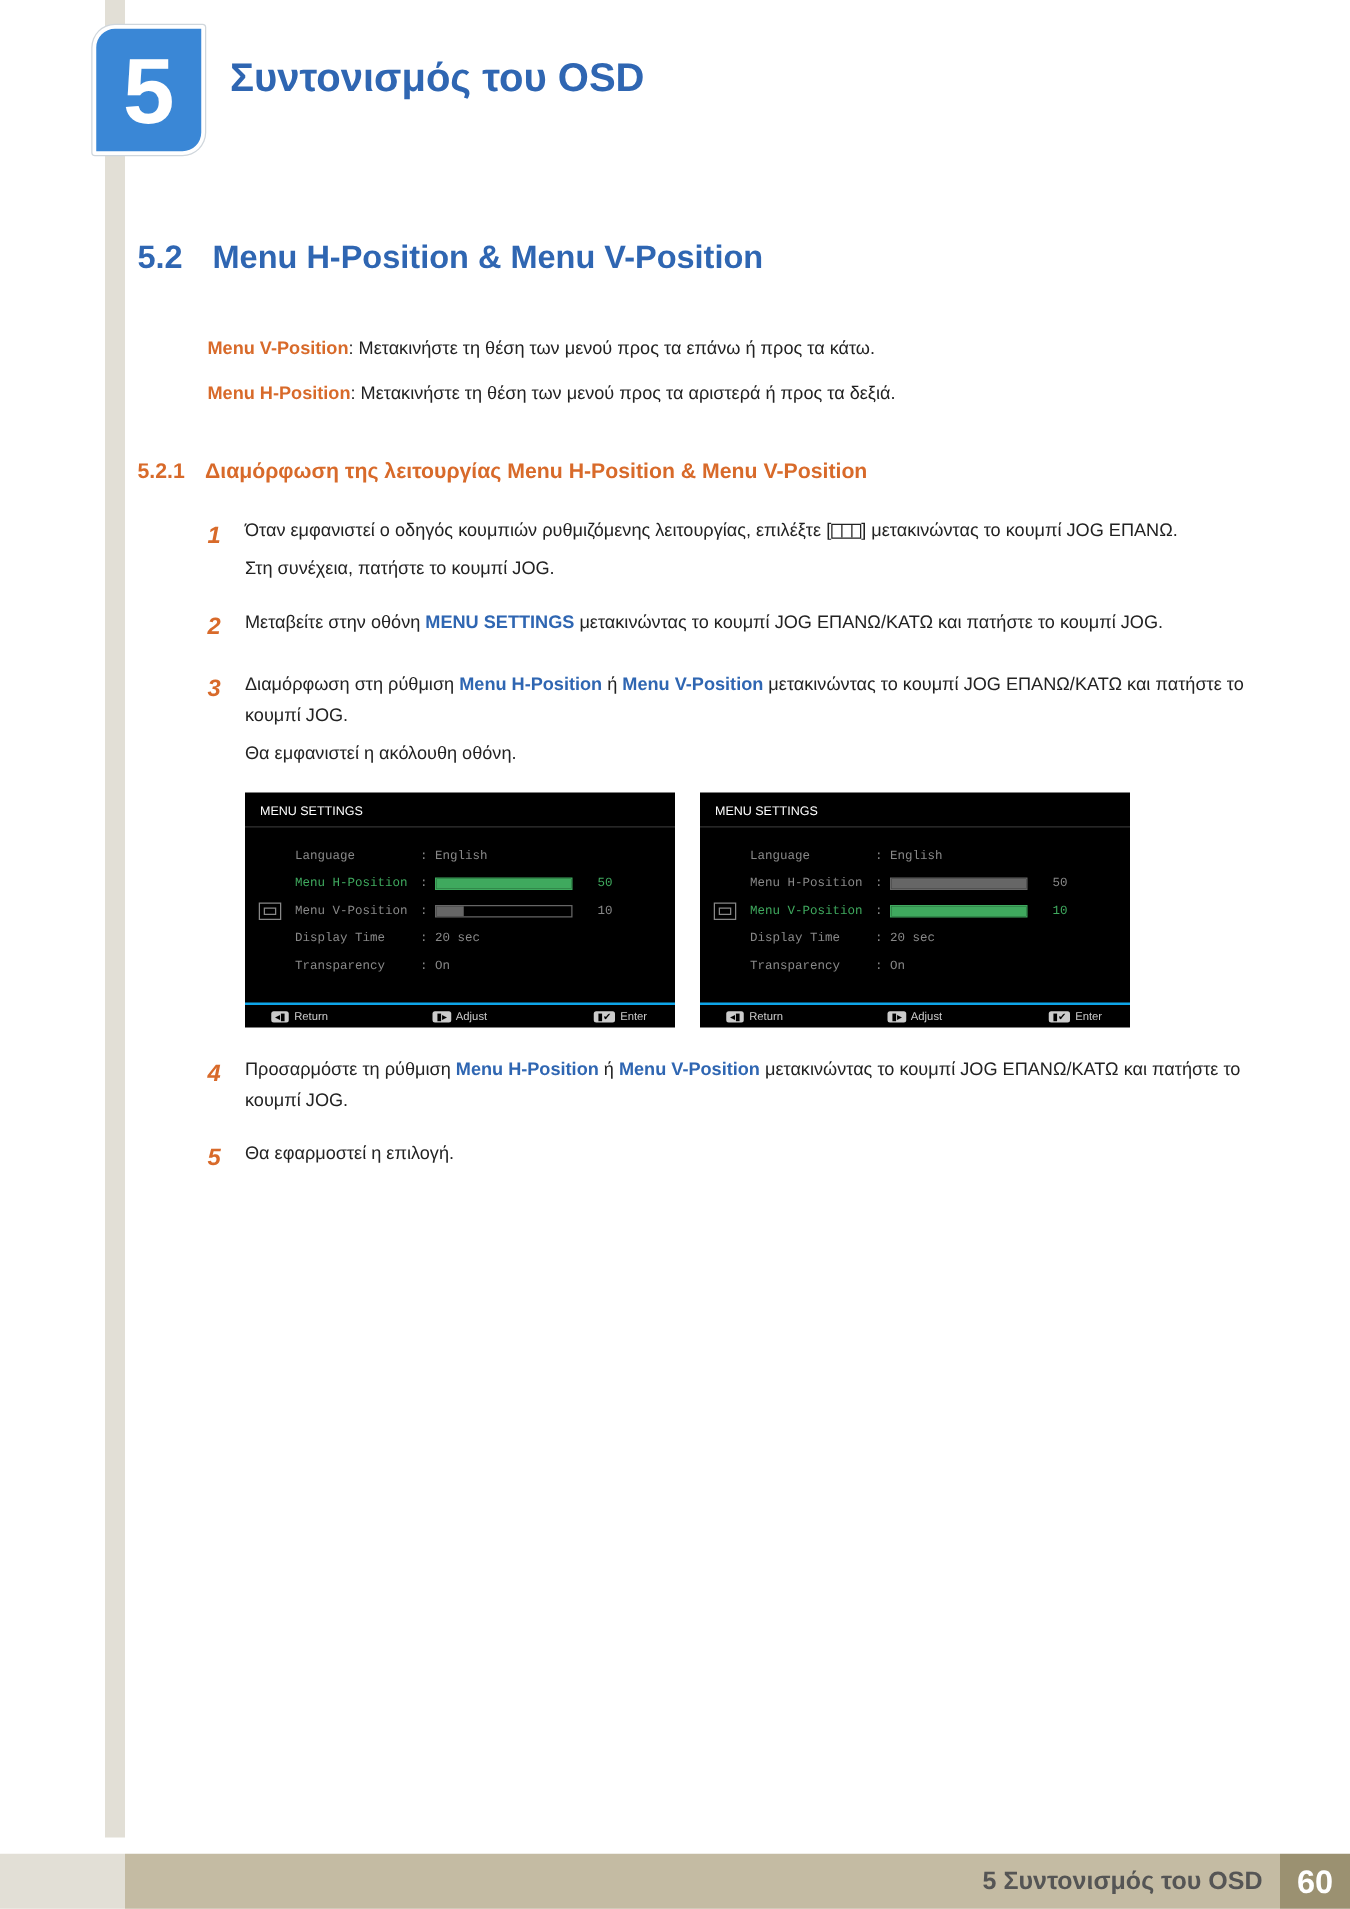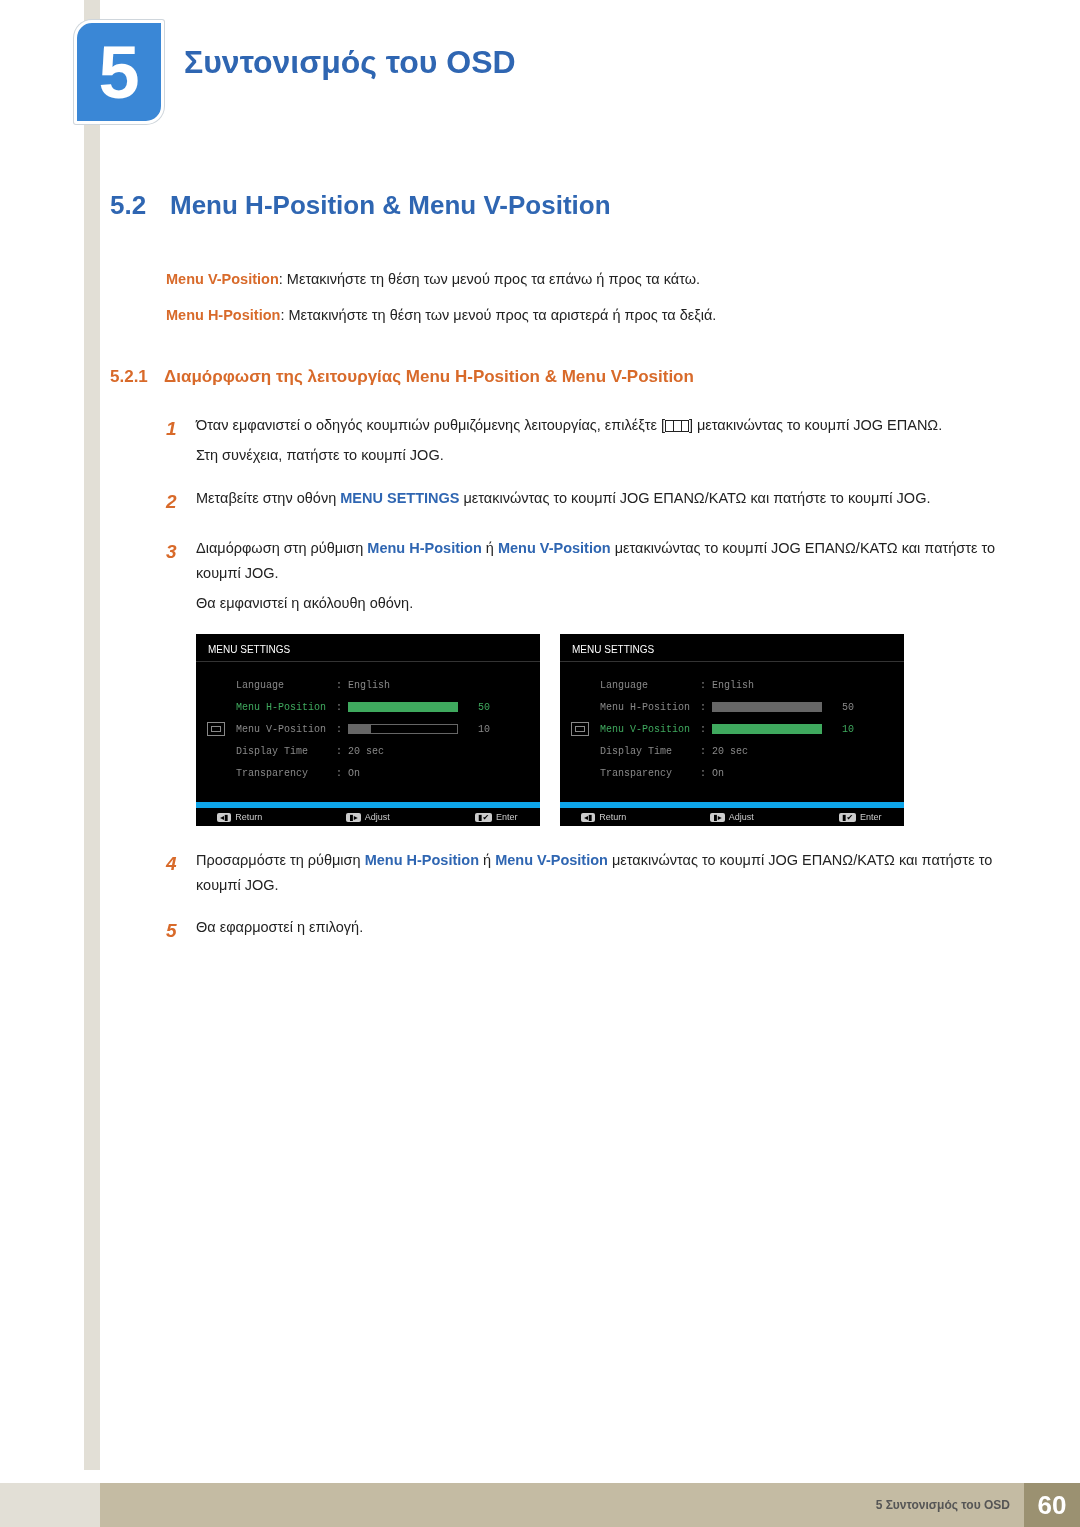--- a/index.html
+++ b/index.html
@@ -182,21 +182,21 @@
   .osd-slider .fill {
     position:absolute;
     left:0; top:0; bottom:0;
     background:#666;
   }
   .osd-slider.active .fill { background:#3fa95e; }
   .osd-num { color:#888; width:24px; text-align:right;}
   .osd-row.active .osd-num { color:#3fa95e; }
   .osd-footer {
     display:flex;
-    border-top:6px solid #0ea5e9;
+    border-top:2px solid #0ea5e9;
     padding:4px 0;
     gap:41px;
   }
   .osd-foot-item {
     flex:1;
     text-align:center;
     color:#ccc;
     font-size:9px;
   }
   .osd-foot-item .k {
@@ -224,21 +224,21 @@
   }
   .footer-mid {
     flex:1;
     background:#c4bba3;
     display:flex;
     align-items:center;
     justify-content:flex-end;
     padding-right:14px;
     color:#555;
     font-weight:bold;
-    font-size:12px;
+    font-size:20px;
   }
   .footer-page {
     width:56px;
     background:#9b9171;
     color:#fff;
     font-size:26px;
     font-weight:bold;
     display:flex;
     align-items:center;
     justify-content:center;

